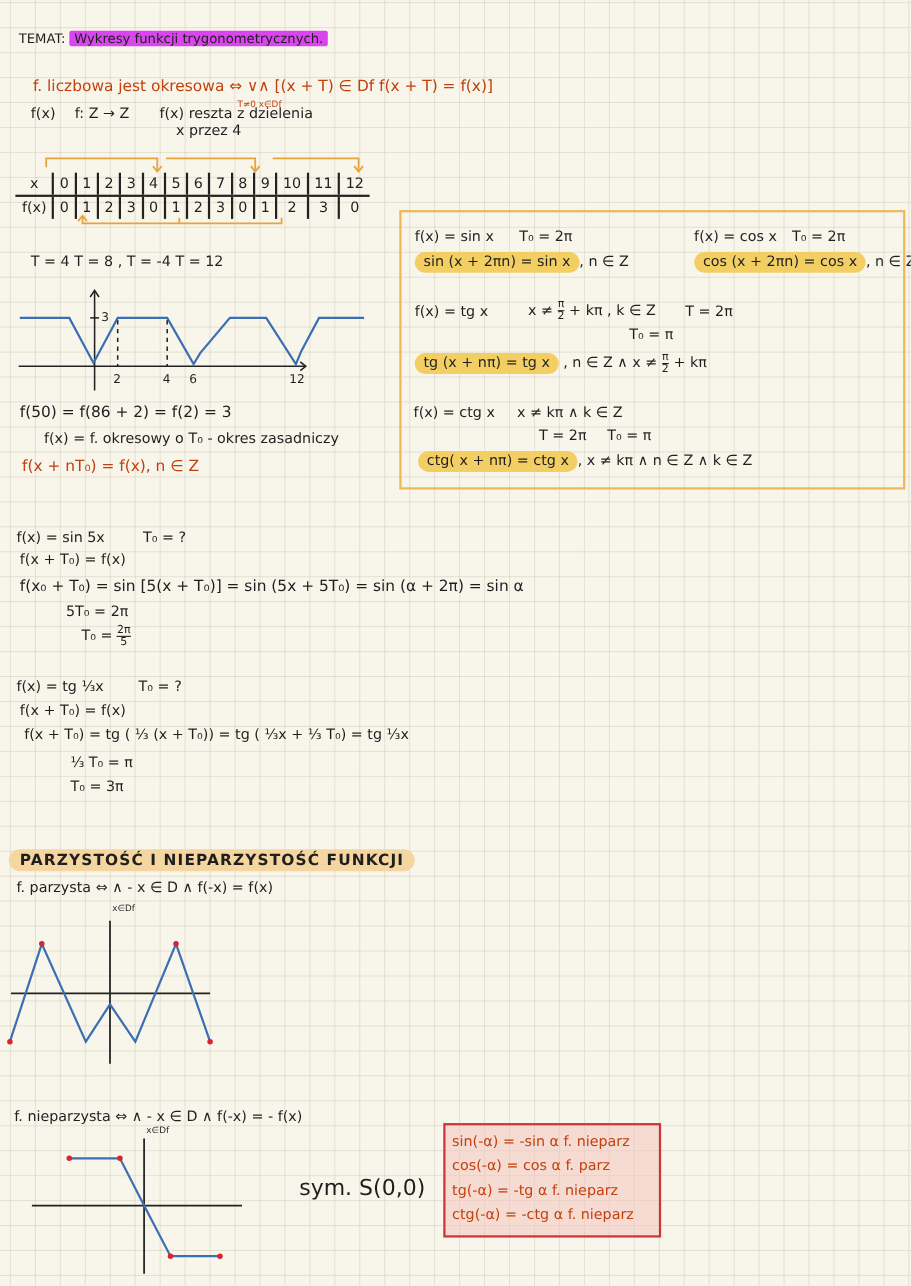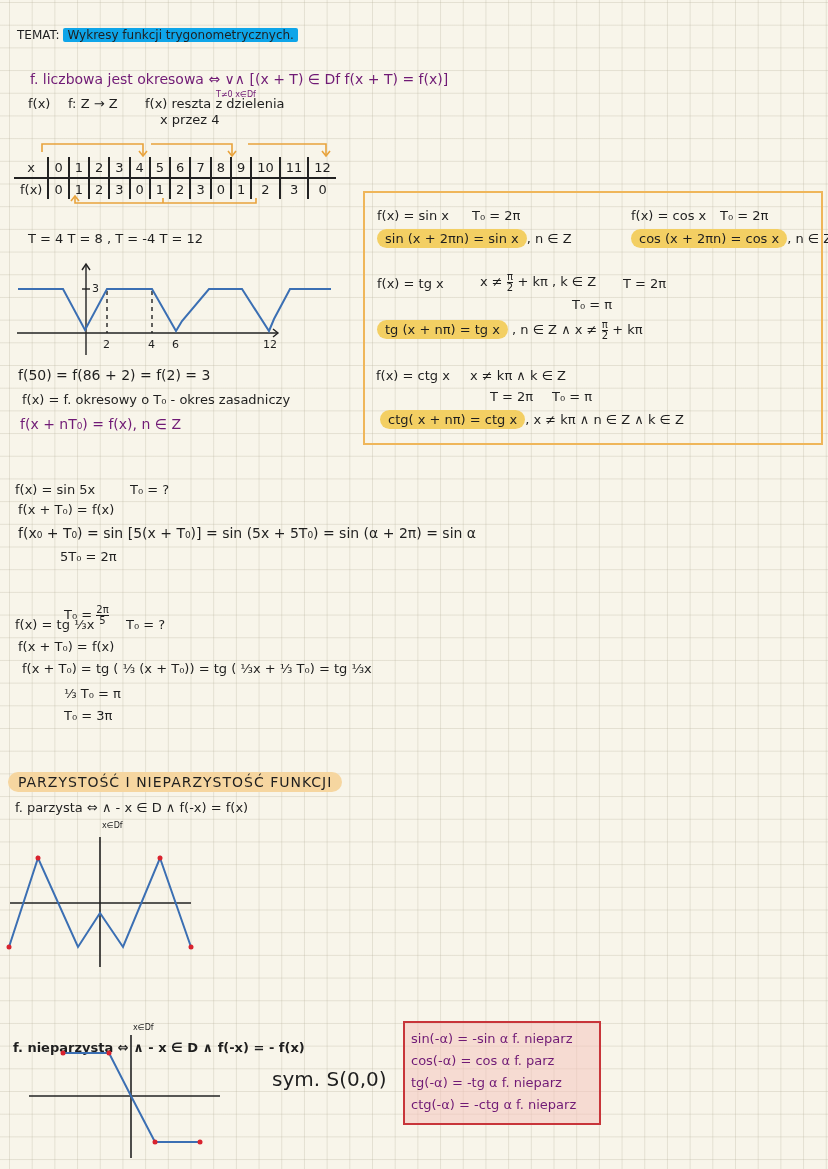--- a/index.html
+++ b/index.html
@@ -8,24 +8,24 @@
       background-color: #f8f5ea;
       background-image:
         linear-gradient(to right, rgba(190,185,165,0.35) 1px, transparent 1px),
         linear-gradient(to bottom, rgba(190,185,165,0.35) 1px, transparent 1px);
       background-size: 22.7px 22.7px;
       background-position: 9px 2px;
       font-family: "DejaVu Sans", sans-serif;
       color: #1f1f1f;
     }
     .t { position: absolute; white-space: nowrap; font-size: 13px; line-height: 16px; }
-    .red { color: #701a75; }
-    .hl-title { background: #0ea5e9; padding: 0 4px; border-radius: 2px; }
+    .red { color: #c2410c; }
+    .hl-title { background: #d946ef; padding: 0 4px; border-radius: 2px; }
     .hl-yellow { background: #f3cf63; padding: 2px 8px; border-radius: 11px; }
-    .hl-section { background: #f6d6a0; padding: 2px 10px; border-radius: 10px; font-size: 14px; letter-spacing: 1px; }
+    .hl-section { background: #f6d6a0; padding: 2px 10px; border-radius: 10px; font-size: 14px; letter-spacing: 1px; font-weight: bold; }
     .small { font-size: 8px; }
     .orange-box {
       position: absolute; left: 363px; top: 191px; width: 460px; height: 254px;
       border: 2px solid #efb65a; box-sizing: border-box;
     }
     .red-box {
       position: absolute; left: 403px; top: 1021px; width: 198px; height: 104px;
       border: 2px solid #c8353a; background: rgba(244,196,190,0.55); box-sizing: border-box;
     }
     table.vt {
@@ -122,21 +122,21 @@
   </g>
   <polyline fill="none" stroke="#3b6fb3" stroke-width="2" points="18,34 63,34 85,75 107,34 152,34 176,76 182,66 209,34 242,34 269,76 274,64 290,34 331,34"></polyline>
 </svg>
 <div class="t" style="left:92px; top:281px; font-size:11px;">3</div>
 <div class="t" style="left:103px; top:337px; font-size:11px;">2</div>
 <div class="t" style="left:148px; top:337px; font-size:11px;">4</div>
 <div class="t" style="left:172px; top:337px; font-size:11px;">6</div>
 <div class="t" style="left:263px; top:337px; font-size:11px;">12</div>
 
 <div class="t" style="left:18px; top:367px; font-size:14px;">f(50) = f(86 + 2) = f(2) = 3</div>
-<div class="t" style="left:22px; top:392px;">f(x) = f. okresowy o T₀ - okres zasadniczy</div>
+<div class="t" style="left:40px; top:392px;">f(x) = f. okresowy o T₀ - okres zasadniczy</div>
 <div class="t red" style="left:20px; top:416px; font-size:14px;text-align:right;">f(x + nT₀) = f(x), n ∈ Z</div>
 
 <div class="orange-box"></div>
 <div class="t" style="left:377px; top:208px;">f(x) = sin x</div>
 <div class="t" style="left:472px; top:208px;">T₀ = 2π</div>
 <div class="t" style="left:377px; top:231px;">
   <span class="hl-yellow">sin (x + 2πn) = sin x</span><span>, n ∈ Z</span>
 </div>
 <div class="t" style="left:631px; top:208px;">f(x) = cos x</div>
 <div class="t" style="left:720px; top:208px;">T₀ = 2π</div>
@@ -165,21 +165,21 @@
 <div class="t" style="left:552px; top:389px;">T₀ = π</div>
 <div class="t" style="left:380px; top:412px;">
   <span class="hl-yellow">ctg( x + nπ) = ctg x</span><span>,   x ≠ kπ  ∧  n ∈ Z  ∧  k ∈ Z</span>
 </div>
 
 <div class="t" style="left:15px; top:482px;">f(x) = sin 5x</div>
 <div class="t" style="left:130px; top:482px;">T₀ = ?</div>
 <div class="t" style="left:18px; top:502px;">f(x + T₀) = f(x)</div>
 <div class="t" style="left:18px; top:525px; font-size:14px;">f(x₀ + T₀) = sin [5(x + T₀)] = sin (5x + 5T₀) = sin (α + 2π) = sin α</div>
 <div class="t" style="left:60px; top:549px;">5T₀ = 2π</div>
-<div class="t" style="left:64px; top:568px;margin-top:37px;">
+<div class="t" style="left:74px; top:568px;">
   <span>T₀ =</span>
   <span class="frac"><span>2π</span><span>5</span></span>
 </div>
 
 <div class="t" style="left:15px; top:617px;">f(x) = tg ⅓x</div>
 <div class="t" style="left:126px; top:617px;">T₀ = ?</div>
 <div class="t" style="left:18px; top:639px;">f(x + T₀) = f(x)</div>
 <div class="t" style="left:22px; top:661px;">f(x + T₀) = tg ( ⅓ (x + T₀)) = tg ( ⅓x + ⅓ T₀) = tg ⅓x</div>
 <div class="t" style="left:64px; top:686px;text-align:center;">⅓ T₀ = π</div>
 <div class="t" style="left:64px; top:708px;">T₀ = 3π</div>
@@ -197,21 +197,21 @@
   </g>
   <polyline fill="none" stroke="#3b6fb3" stroke-width="2" points="9,117 38,28 78,117 100,83 123,117 160,28 191,117"></polyline>
   <g fill="#d9232e">
     <circle cx="9" cy="117" r="2.5"></circle>
       <circle cx="38" cy="28" r="2.5"></circle>
     <circle cx="160" cy="28" r="2.5"></circle>
       <circle cx="191" cy="117" r="2.5"></circle>
   </g>
 </svg>
 
-<div class="t" style="left:13px; top:1040px;font-weight:bold;">f. nieparzysta ⇔ ∧  - x ∈ D  ∧  f(-x) = - f(x)</div>
+<div class="t" style="left:13px; top:1008px;">f. nieparzysta ⇔ ∧  - x ∈ D  ∧  f(-x) = - f(x)</div>
 <div class="t small" style="left:133px; top:1020px;">x∈Df</div>
 
 <svg style="left:0; top:1030px;" width="230" height="130">
   <g stroke="#222" stroke-width="1.6">
     <line x1="29" y1="66" x2="220" y2="66"></line>
     <line x1="131" y1="5" x2="131" y2="128"></line>
   </g>
   <polyline fill="none" stroke="#3b6fb3" stroke-width="2" points="63,23 109,23 131,66 155,112 200,112"></polyline>
   <g fill="#d9232e">
     <circle cx="63" cy="23" r="2.5"></circle>

